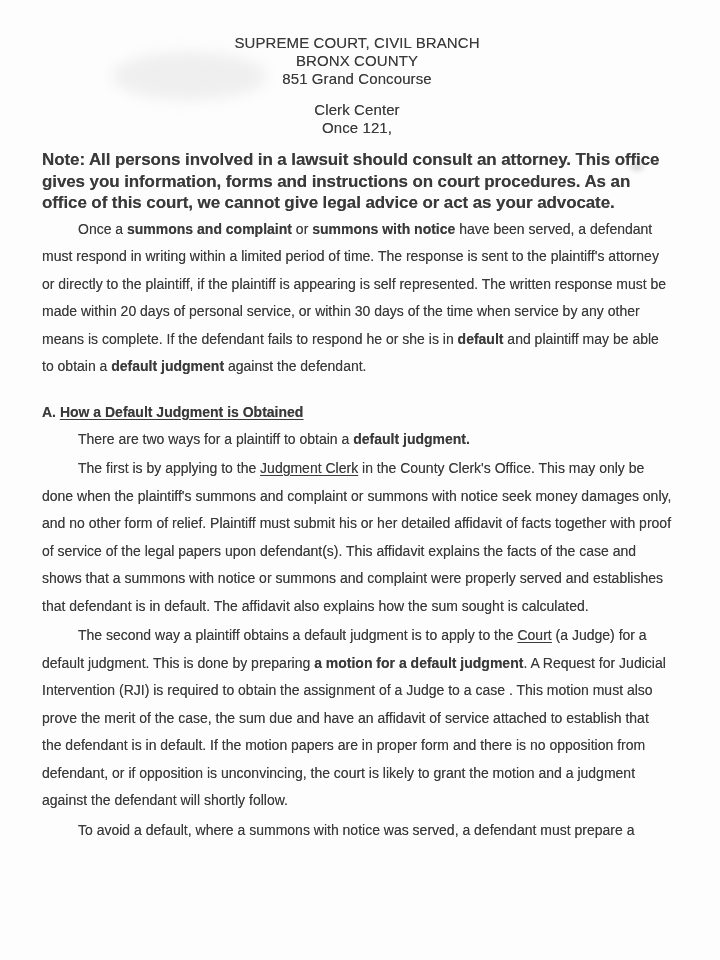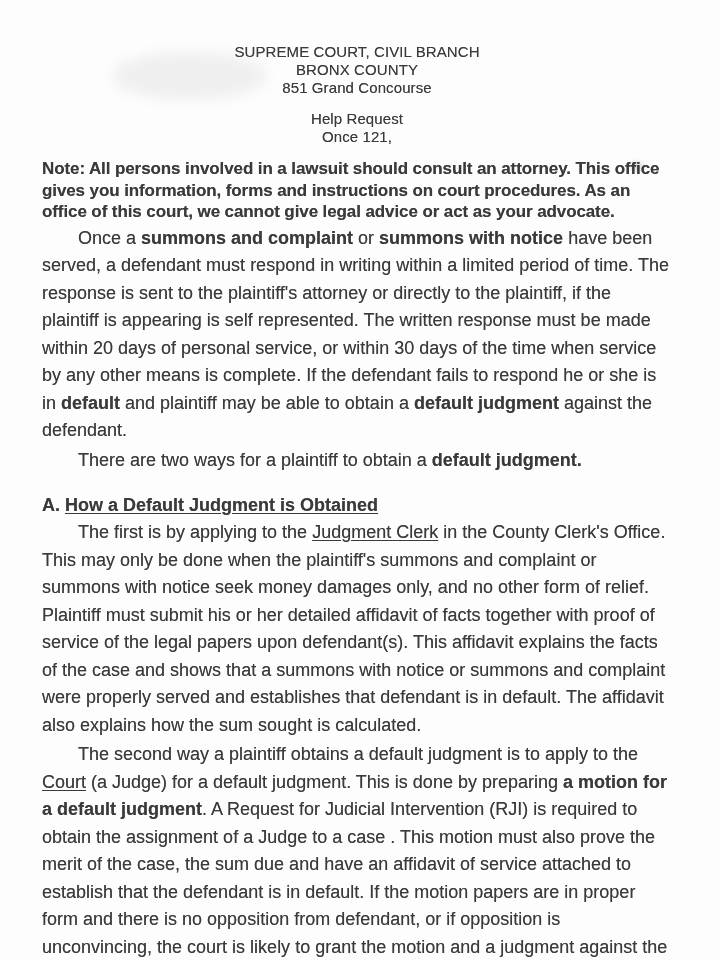--- a/index.html
+++ b/index.html
@@ -34,42 +34,41 @@
     width: 14px; height: 9px;
     background: rgba(182,182,182,0.45);
     filter: blur(2.5px);
   }
   .content {
     position: absolute;
     left: 0; top: 0; right: 0; bottom: 0;
     padding: 34px 48px 0 42px;
     filter: blur(0.3px);              
     text-shadow: 0 0 0.4px rgba(40,40,40,0.55);
-    margin-top: 9px;
   }
   .hblock {
     text-align: center;
     font-size: 15px;
     line-height: 18px;
     letter-spacing: 0.1px;
   }
   .hblock-sub { margin-top: 13px; }
   .doc-title {
     text-align: center;
     margin-top: 16px;
     font-size: 15.4px;
     font-weight: bold;
     line-height: 20px;
   }
   .doc-title span {
     text-decoration: underline;
     text-underline-offset: 2px;
   }
   .body-blocks { margin-top: 0; }
-  .block { font-size: 18px; }
+  .block { font-size: 14px; }
   .block.note {
     margin-top: 12px;
     font-weight: bold;
     font-size: 17px;
     line-height: 21.5px;
     letter-spacing: -0.1px;
   }
   .block.para {
     margin-top: 2px;
     line-height: 27.5px;
@@ -92,29 +91,29 @@
 
   <div class="content">
 
     <div class="hblock">
       <div>SUPREME COURT, CIVIL BRANCH</div>
       <div>BRONX COUNTY</div>
       <div>851 Grand Concourse</div>
     </div>
 
     <div class="hblock hblock-sub">
-      <div>Help Request</div>
+      <div>Clerk Center</div>
       <div>Once 121,</div>
     </div>
 
 
     <div class="body-blocks">
         <div class="block note"><span class="b">Note: All persons involved in a lawsuit should consult an attorney. This office gives you information, forms and instructions on court procedures.  As an office of this court, we cannot give legal advice or act as your advocate.</span></div>
         <div class="block para"><span>Once a </span><span class="b">summons and complaint</span><span> or </span><span class="b">summons with notice</span><span> have been served, a defendant must respond in writing within a limited period of time. The response is sent to the plaintiff's attorney or directly to the plaintiff, if the plaintiff is appearing is self represented. The written response must be made within 20 days of personal service, or within 30 days of the time when service by any other means is complete. If the defendant fails to respond he or she is in </span><span class="b">default</span><span> and plaintiff may be able to obtain a </span><span class="b">default judgment</span><span> against the defendant.</span></div>
+        <div class="block heading"><span class="b">A. </span><span class="b u">How a Default Judgment is Obtained</span></div>
         <div class="block para"><span>There are two ways for a plaintiff to obtain a </span><span class="b">default judgment.</span></div>
-        <div class="block heading"><span class="b">A. </span><span class="b u">How a Default Judgment is Obtained</span></div>
         <div class="block para"><span>The first is by applying to the </span><span class="u">Judgment Clerk</span><span> in the County Clerk's Office. This may only be done when the plaintiff's summons and complaint or summons with notice seek money damages only, and no other form of relief. Plaintiff must submit his or her detailed affidavit of facts together with proof of service of the legal papers upon defendant(s). This affidavit explains the facts of the case and shows that a summons with notice or summons and complaint were properly served and establishes that defendant is in default. The affidavit also explains how the sum sought is calculated.</span></div>
         <div class="block para"><span>The second way a plaintiff obtains a default judgment is to apply to the </span><span class="u">Court</span><span> (a Judge) for a default judgment. This is done by preparing </span><span class="b">a motion for a default judgment</span><span>. A Request for Judicial Intervention (RJI) is required to obtain the assignment of a Judge to a case . This motion must also prove the merit of the case, the sum due and have an affidavit of service attached to establish that the defendant is in default. If the motion papers are in proper form and there is no opposition from defendant, or if opposition is unconvincing, the court is likely to grant the motion and a judgment against the defendant will shortly follow.</span></div>
         <div class="block para"><span>To avoid a default, where a summons with notice was served, a defendant must prepare a</span></div>
       </div>
 
   </div>
 </div>
 
 </body></html>

